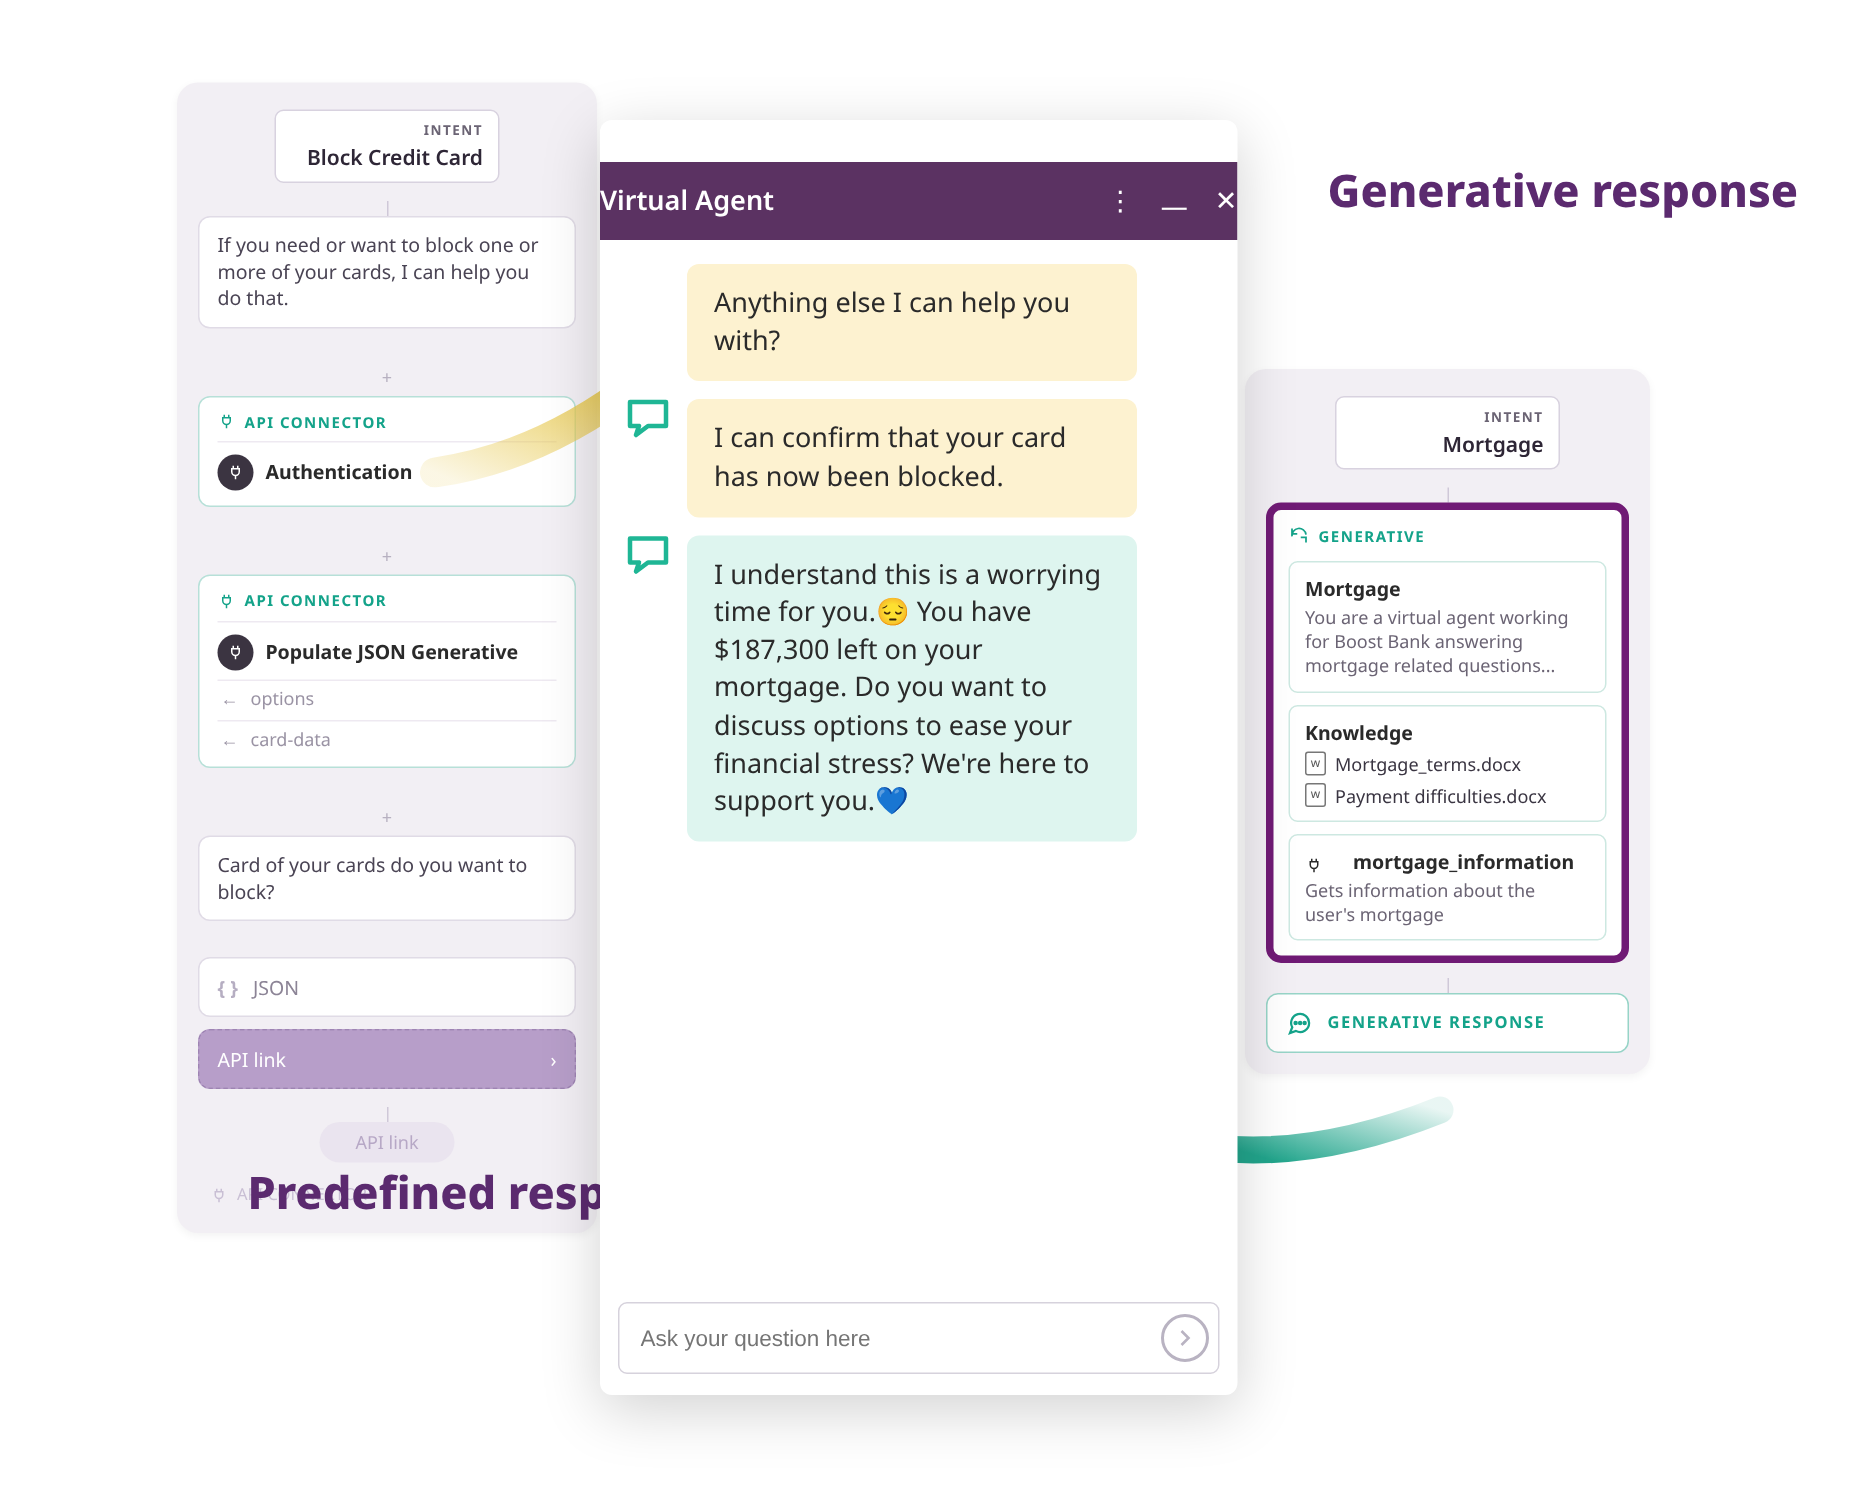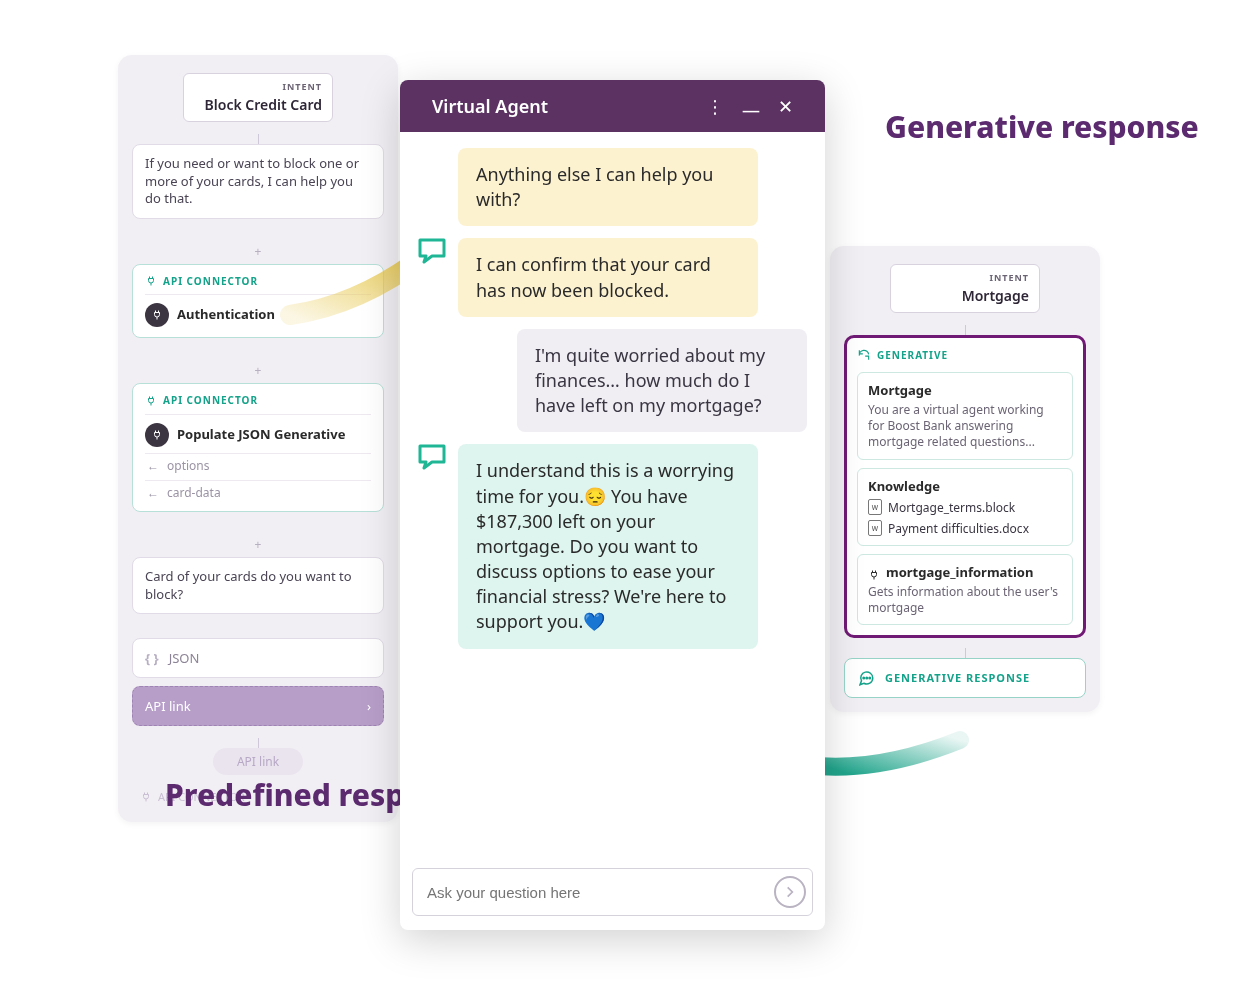--- a/index.html
+++ b/index.html
@@ -107,21 +107,21 @@
   .predef-label { left:165px; top:778px; }
   .gen-label { left:885px; top:110px; }
 
   
   .chat {
     position:absolute;left:400px;top:80px;width:425px;height:850px;
     background:#fff;border-radius:8px;box-shadow:0 10px 40px rgba(0,0,0,0.18);
     display:flex;flex-direction:column;overflow:hidden;z-index:3;
   }
   .chat-header{
-    background:#5b3262;color:#fff;padding:14px 32px;display:flex;align-items:center;
+    background:#5b3262;color:#fff;padding:14px 0;display:flex;align-items:center;margin-top:28px;
   }
   .chat-header .title{font-size:18px;font-weight:600;flex:1;}
   .hdr-icons{display:flex;gap:18px;align-items:center;}
   .hdr-icons span{font-size:18px;line-height:1;}
   .chat-body{flex:1;padding:16px 18px 4px;overflow:auto;}
   .msg{display:flex;gap:12px;margin-bottom:12px;align-items:flex-start;}
   .msg.user{justify-content:flex-end;}
   .avatar{width:28px;flex:0 0 28px;}
   .avatar svg{display:block;}
   .bubble{
@@ -143,21 +143,21 @@
     background:transparent;cursor:pointer;
   }
 
   
   .right-panel{
     position:absolute;left:830px;top:246px;width:270px;
     background:#f2eff4;border-radius:14px;padding:18px 14px 14px;
     box-shadow:0 2px 6px rgba(0,0,0,0.05);
   }
   .gen-box{
-    background:#fff;border:3px solid #701a75;border-radius:10px;padding:10px;margin-bottom:10px;
+    background:#fff;border:5px solid #701a75;border-radius:10px;padding:10px;margin-bottom:10px;
   }
   .gen-box-header{
     font-size:10px;letter-spacing:1px;color:#14a38a;font-weight:700;
     display:flex;align-items:center;gap:6px;margin-bottom:10px;
   }
   .gen-card{
     border:1px solid #cde8e1;border-radius:6px;padding:8px 10px;margin-bottom:8px;font-size:12px;
   }
   .gen-card .card-title{font-weight:700;color:#2a2a2a;margin-bottom:3px;font-size:13px;}
   .gen-card .card-text{color:#6b6474;line-height:1.35;}
@@ -299,23 +299,20 @@
       <div class="bubble yellow">Anything else I can help you with?</div>
     </div>
     <div class="msg">
       <div class="avatar">
         <svg width="28" height="26" viewBox="0 0 28 26">
             <polygon points="2,2 26,2 26,18 14,18 6,24 8,18 2,18" fill="none" stroke="#1fb695" stroke-width="3" stroke-linejoin="round"></polygon>
           </svg>
       </div>
       <div class="bubble yellow">I can confirm that your card has now been blocked.</div>
     </div>
-    <div class="msg user">
-      <div class="bubble grey" style="max-width:290px">I'm quite worried about my finances… how much do I have left on my mortgage?</div>
-    </div>
     <div class="msg">
       <div class="avatar">
         <svg width="28" height="26" viewBox="0 0 28 26">
             <polygon points="2,2 26,2 26,18 14,18 6,24 8,18 2,18" fill="none" stroke="#1fb695" stroke-width="3" stroke-linejoin="round"></polygon>
           </svg>
       </div>
       <div class="bubble mint">I understand this is a worrying time for you.😔 You have $187,300 left on your mortgage. Do you want to discuss options to ease your financial stress? We're here to support you.💙</div>
     </div>
   </div>
   <div class="chat-input">
@@ -345,30 +342,30 @@
 
     <div class="gen-card">
       <div class="card-title">Mortgage</div>
       <div class="card-text">You are a virtual agent working for Boost Bank answering mortgage related questions...</div>
     </div>
 
     <div class="gen-card">
       <div class="card-title">Knowledge</div>
       <div class="doc-row">
         <span class="doc-icon">w</span>
-        <span>Mortgage_terms.block</span>
+        <span>Mortgage_terms.docx</span>
       </div>
       <div class="doc-row">
         <span class="doc-icon">w</span>
         <span>Payment difficulties.docx</span>
       </div>
     </div>
 
     <div class="gen-card" style="margin-bottom:0;">
-      <div class="card-title" style="display:flex;align-items:flex-end;gap:6px;">
+      <div class="card-title" style="display:flex;align-items:flex-end;gap:20px;">
         <svg class="plug-svg" viewBox="0 0 24 24" fill="none" stroke="#2a2a2a" stroke-width="2">
             <path d="M9 3v4M15 3v4M7 7h10v4a5 5 0 01-10 0V7zM12 16v5"></path>
           </svg>
         <span>mortgage_information</span>
       </div>
       <div class="card-text">Gets information about the user's mortgage</div>
     </div>
   </div>
   <div class="stub-line"></div>
 

